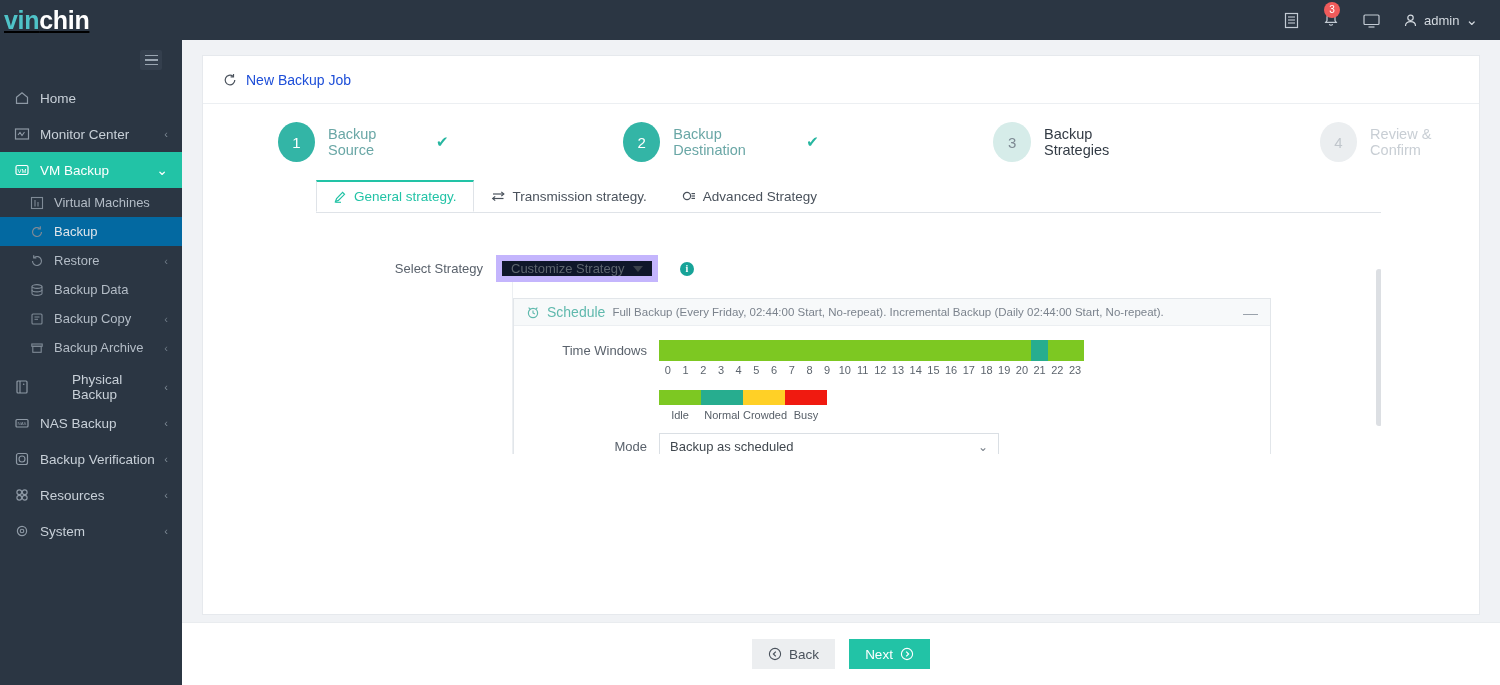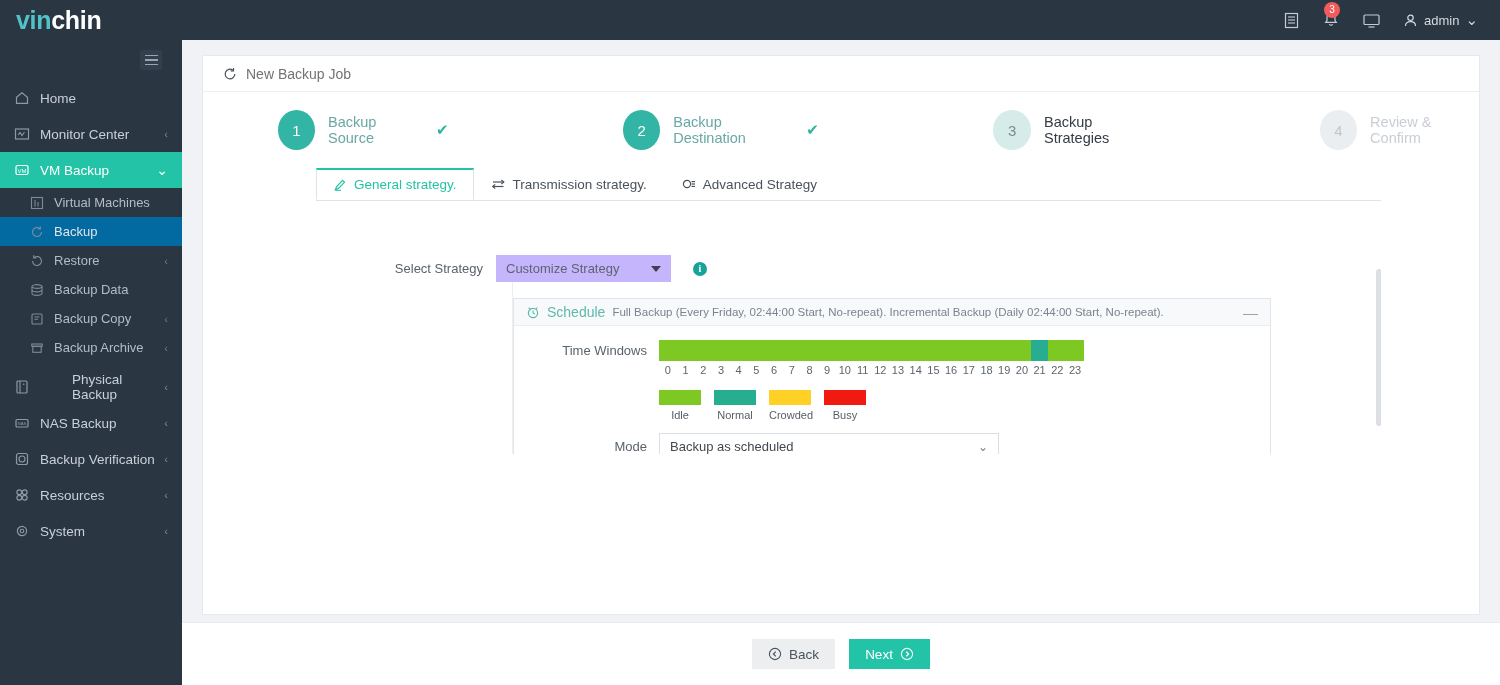--- a/index.html
+++ b/index.html
@@ -10,22 +10,22 @@
     overflow: hidden;
   }
   body { position: relative; }
 
   
   .topbar {
     position: absolute; top: 0; left: 0; width: 1500px; height: 40px;
     background: #2b3643; display: flex; align-items: center;
   }
   .logo {
-    width: 182px; padding-left: 16px;
-    font-size: 25px; font-weight: bold; letter-spacing: -0.3px;
+    width: 182px; padding-left: 4px;
+    font-size: 25px; font-weight: bold; letter-spacing: -0.3px; text-decoration: underline;
   }
   .logo .vin { color: #4fc3c8; }
   .logo .chin { color: #ffffff; }
   .topbar-right {
     margin-left: auto; display: flex; align-items: center; gap: 22px;
     padding-right: 22px; color: #c3cbd4;
   }
   .tb-icon { position: relative; cursor: pointer; display: flex; align-items: center; }
   .badge {
     position: absolute; top: -9px; left: 2px;
@@ -71,23 +71,23 @@
   
   .main {
     position: absolute; top: 40px; left: 182px; width: 1318px; height: 645px;
     background: #f0f2f5; padding: 15px 20px 0 20px;
   }
   .card {
     background: #ffffff; width: 1278px; height: 560px;
     border: 1px solid #e6e9ed; position: relative;
   }
   .card-title {
-    height: 36px; display: flex; align-items: center; gap: 9px;
+    height: 48px; display: flex; align-items: center; gap: 9px;
     padding-left: 20px; border-bottom: 1px solid #eceff2;
-    font-size: 14px; color: #737373;
+    font-size: 14px; color: #1d4ed8;
   }
 
   
   .stepper { display: flex; align-items: center; height: 76px; padding-left: 75px; }
   .step { display: flex; align-items: center; gap: 13px; }
   .step-circle {
     width: 40px; height: 40px; border-radius: 50%;
     display: flex; align-items: center; justify-content: center;
     font-size: 15px; color: #ffffff; background: #33b5a6;
   }
@@ -127,21 +127,21 @@
     position: absolute; right: -1px; top: 28px; width: 6px; height: 157px;
     background: #dcdfe3; border-radius: 3px;
   }
   .formarea { padding-top: 14px; display: flex; }
   .form-left { width: 197px; border-right: 1px solid #eceff2; min-height: 410px; }
 
   .row { display: flex; align-items: center; margin-bottom: 16px; }
   .label-col { width: 180px; text-align: right; font-size: 13px; color: #5a626c; padding-right: 13px; }
 
   .select-box {
-    width: 175px; height: 27px; border: 1px solid #c4b5fd; background: #c4b5fd;
+    width: 162px; height: 27px; border: 6px solid #c4b5fd; background: #0f172a;
     display: flex; align-items: center; padding: 0 9px;
     font-size: 13px; color: #5d656e; position: relative; cursor: pointer;
   }
   .caret-down {
     position: absolute; right: 9px; width: 0; height: 0;
     border-left: 5px solid transparent; border-right: 5px solid transparent;
     border-top: 6px solid #3b424b;
   }
   .info-ico {
     width: 14px; height: 14px; border-radius: 50%; background: #17a398;
@@ -161,21 +161,21 @@
   .sched-head .sh-desc { color: #7b838d; font-size: 11.5px; }
   .sched-head .sh-min { margin-left: auto; color: #9aa2ab; font-size: 15px; cursor: pointer; }
   .sched-body { padding: 14px 0 10px 0; }
 
   .tw-row { display: flex; align-items: flex-start; }
   .tw-label { width: 145px; text-align: right; padding-right: 12px; font-size: 13px; color: #5a626c; padding-top: 3px; }
   .tw-bar { display: flex; width: 425px; height: 21px; }
   .tw-seg { flex: 1 0 auto; }
   .tw-ticks { display: flex; width: 425px; margin-top: 3px; }
   .tw-tick { flex: 1 0 auto; text-align: center; font-size: 11px; color: #5c646d; }
-  .legend { display: flex; margin-top: 14px; gap: 13px; }
+  .legend { display: flex; margin-top: 14px; }
   .lg-item { width: 42px; }
   .lg-swatch { height: 15px; width: 42px; }
   .lg-text { font-size: 11px; color: #565e67; text-align: center; margin-top: 4px; }
 
   .mode-row { display: flex; align-items: center; margin-top: 12px; }
   .mode-label { width: 145px; text-align: right; padding-right: 12px; font-size: 13px; color: #5a626c; }
   .mode-select {
     width: 340px; height: 27px; border: 1px solid #dadfe4; background: #fff;
     display: flex; align-items: center; padding: 0 10px;
     font-size: 13px; color: #41484f; position: relative; cursor: pointer;

